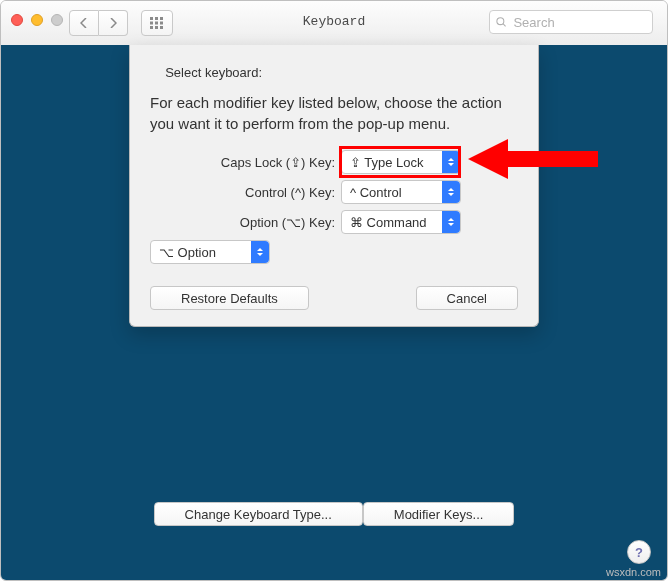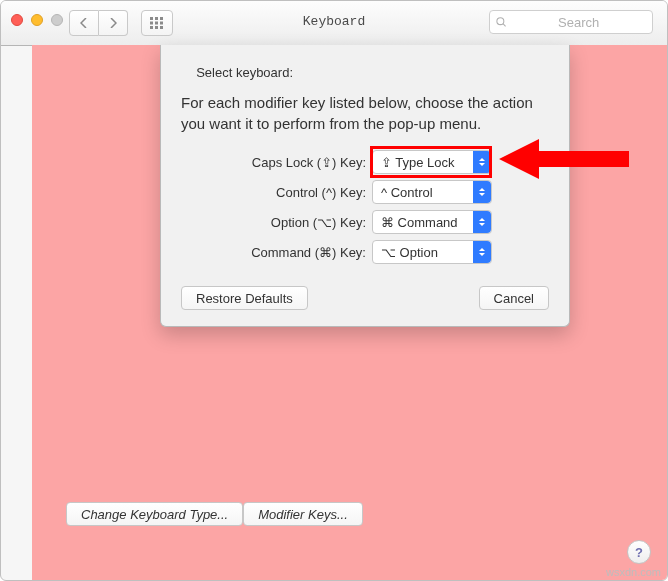--- a/index.html
+++ b/index.html
@@ -11,45 +11,45 @@
   .dot.red{background:#ff5f57;border:1px solid #e1493f;}
   .dot.yellow{background:#ffbd2e;border:1px solid #e0a126;}
   .dot.green{background:#cdcdcd;border:1px solid #b5b5b5;}
   .navback{position:absolute;left:68px;top:9px;display:flex;}
   .segbtn{width:28px;height:24px;background:linear-gradient(#ffffff,#f4f4f4);border:1px solid #c9c9c9;display:flex;align-items:center;justify-content:center;color:#8a8a8a;}
   .segbtn:first-child{border-radius:4px 0 0 4px;}
   .segbtn:last-child{border-left:none;border-radius:0 4px 4px 0;}
   .gridbtn{position:absolute;left:140px;top:9px;width:30px;height:24px;background:linear-gradient(#ffffff,#f4f4f4);border:1px solid #c9c9c9;border-radius:4px;display:flex;align-items:center;justify-content:center;color:#8a8a8a;}
   .title{position:absolute;left:0;right:0;text-align:center;top:13px;font-size:13px;color:#4a4a4a;font-family:Liberation Mono, monospace;}
   .searchwrap{position:absolute;right:14px;top:9px;width:150px;height:22px;background:#fff;border:1px solid #cfcfcf;border-radius:4px;display:flex;align-items:center;padding:0 6px;gap:5px;color:#b0b0b0;}
-  .searchwrap input{border:none;outline:none;width:100%;font-size:13px;background:transparent;color:#333;text-align:center;}
+  .searchwrap input{border:none;outline:none;width:100%;font-size:13px;background:transparent;color:#333;}
   .searchwrap input::placeholder{color:#b0b0b0;}
   
-  .content{position:absolute;top:44px;left:0;right:0;bottom:0;background:#fca5a5;margin-left:31px;}
+  .content{position:absolute;top:44px;left:0;right:0;bottom:0;background:#0c4a6e;}
   
   .sheet{position:absolute;top:0;left:128px;width:408px;background:#f1f1f1;border:1px solid #b9b9b9;border-top:none;border-radius:0 0 6px 6px;box-shadow:0 8px 20px rgba(0,0,0,.20);padding,}
   .sheet-pad{padding:20px 20px 16px 20px;}
   .row{display:flex;align-items:center;margin-bottom:6px;}
   .lbl{flex:0 0 185px;text-align:right;padding-right:6px;font-size:13px;color:#333;}
   .sel{position:relative;height:22px;background:#fff;border:1px solid #c7c7c7;border-radius:4px;display:flex;align-items:center;padding:0 22px 0 8px;font-size:13px;min-width:100px;}
   .sel .cap{position:absolute;right:0;top:0;width:18px;height:100%;background:#2f7bff;border-radius:0 4px 4px 0;display:flex;flex-direction:column;align-items:center;justify-content:center;gap:0;}
   .cap .tri{width:0;height:0;border-left:3px solid transparent;border-right:3px solid transparent;}
   .cap .up{border-bottom:3px solid #fff;margin-bottom:1px;}
   .cap .dn{border-top:3px solid #fff;margin-top:1px;}
   .help{margin:12px 0 16px 0;font-size:15px;line-height:1.4;color:#333;}
   .selkb{min-width:128px;}
   .modsel{min-width:88px;}
   .hi{position:absolute;border:3px solid #ff0000;pointer-events:none;}
   .arrow{position:absolute;}
   .btns{display:flex;justify-content:space-between;align-items:center;margin-top:22px;}
-  .macbtn{height:22px;background:linear-gradient(#ffffff,#f5f5f5);border:1px solid #c7c7c7;border-radius:4px;padding:0 14px;font-size:13px;color:#333;display:inline-flex;align-items:center;cursor:default;}
+  .macbtn{height:22px;background:linear-gradient(#ffffff,#f5f5f5);border:1px solid #c7c7c7;border-radius:4px;padding:0 30px;font-size:13px;color:#333;display:inline-flex;align-items:center;cursor:default;}
   .macbtn.primary{background:linear-gradient(#5aa0ff,#2a7bff);border:1px solid #2a6fe0;color:#fff;}
   .btngroup{display:flex;gap:0;}
   
-  .panebtns{position:absolute;left:34px;right:34px;bottom:54px;display:flex;justify-content:flex-start;font-style:italic;}
+  .panebtns{position:absolute;left:34px;right:34px;bottom:54px;display:flex;justify-content:center;}
   
   .helpbtn{position:absolute;right:16px;bottom:16px;width:22px;height:22px;border-radius:50%;background:linear-gradient(#fff,#eee);border:1px solid #c4c4c4;display:flex;align-items:center;justify-content:center;color:#6f6fb0;font-weight:600;}
   .watermark{position:absolute;right:6px;bottom:2px;font-size:11px;color:#bdbdbd;}
   svg{display:block;}
 </style>
 </head>
 <body>
 
 <div class="window">
 
@@ -131,21 +131,20 @@
             <div class="lbl">Option (⌥) Key:</div>
             <div class="sel modsel">
               <span>⌘ Command</span>
               <span class="cap">
                   <span class="tri up"></span>
                   <span class="tri dn"></span>
                 </span>
             </div>
           </div>
           <div class="row">
-            <div class="lbl">Command (⌘) Key:</div>
             <div class="sel modsel">
               <span>⌥ Option</span>
               <span class="cap">
                   <span class="tri up"></span>
                   <span class="tri dn"></span>
                 </span>
             </div>
           </div>
 
           <div class="hi" style="left:189px;top:-4px;width:116px;height:26px"></div>

